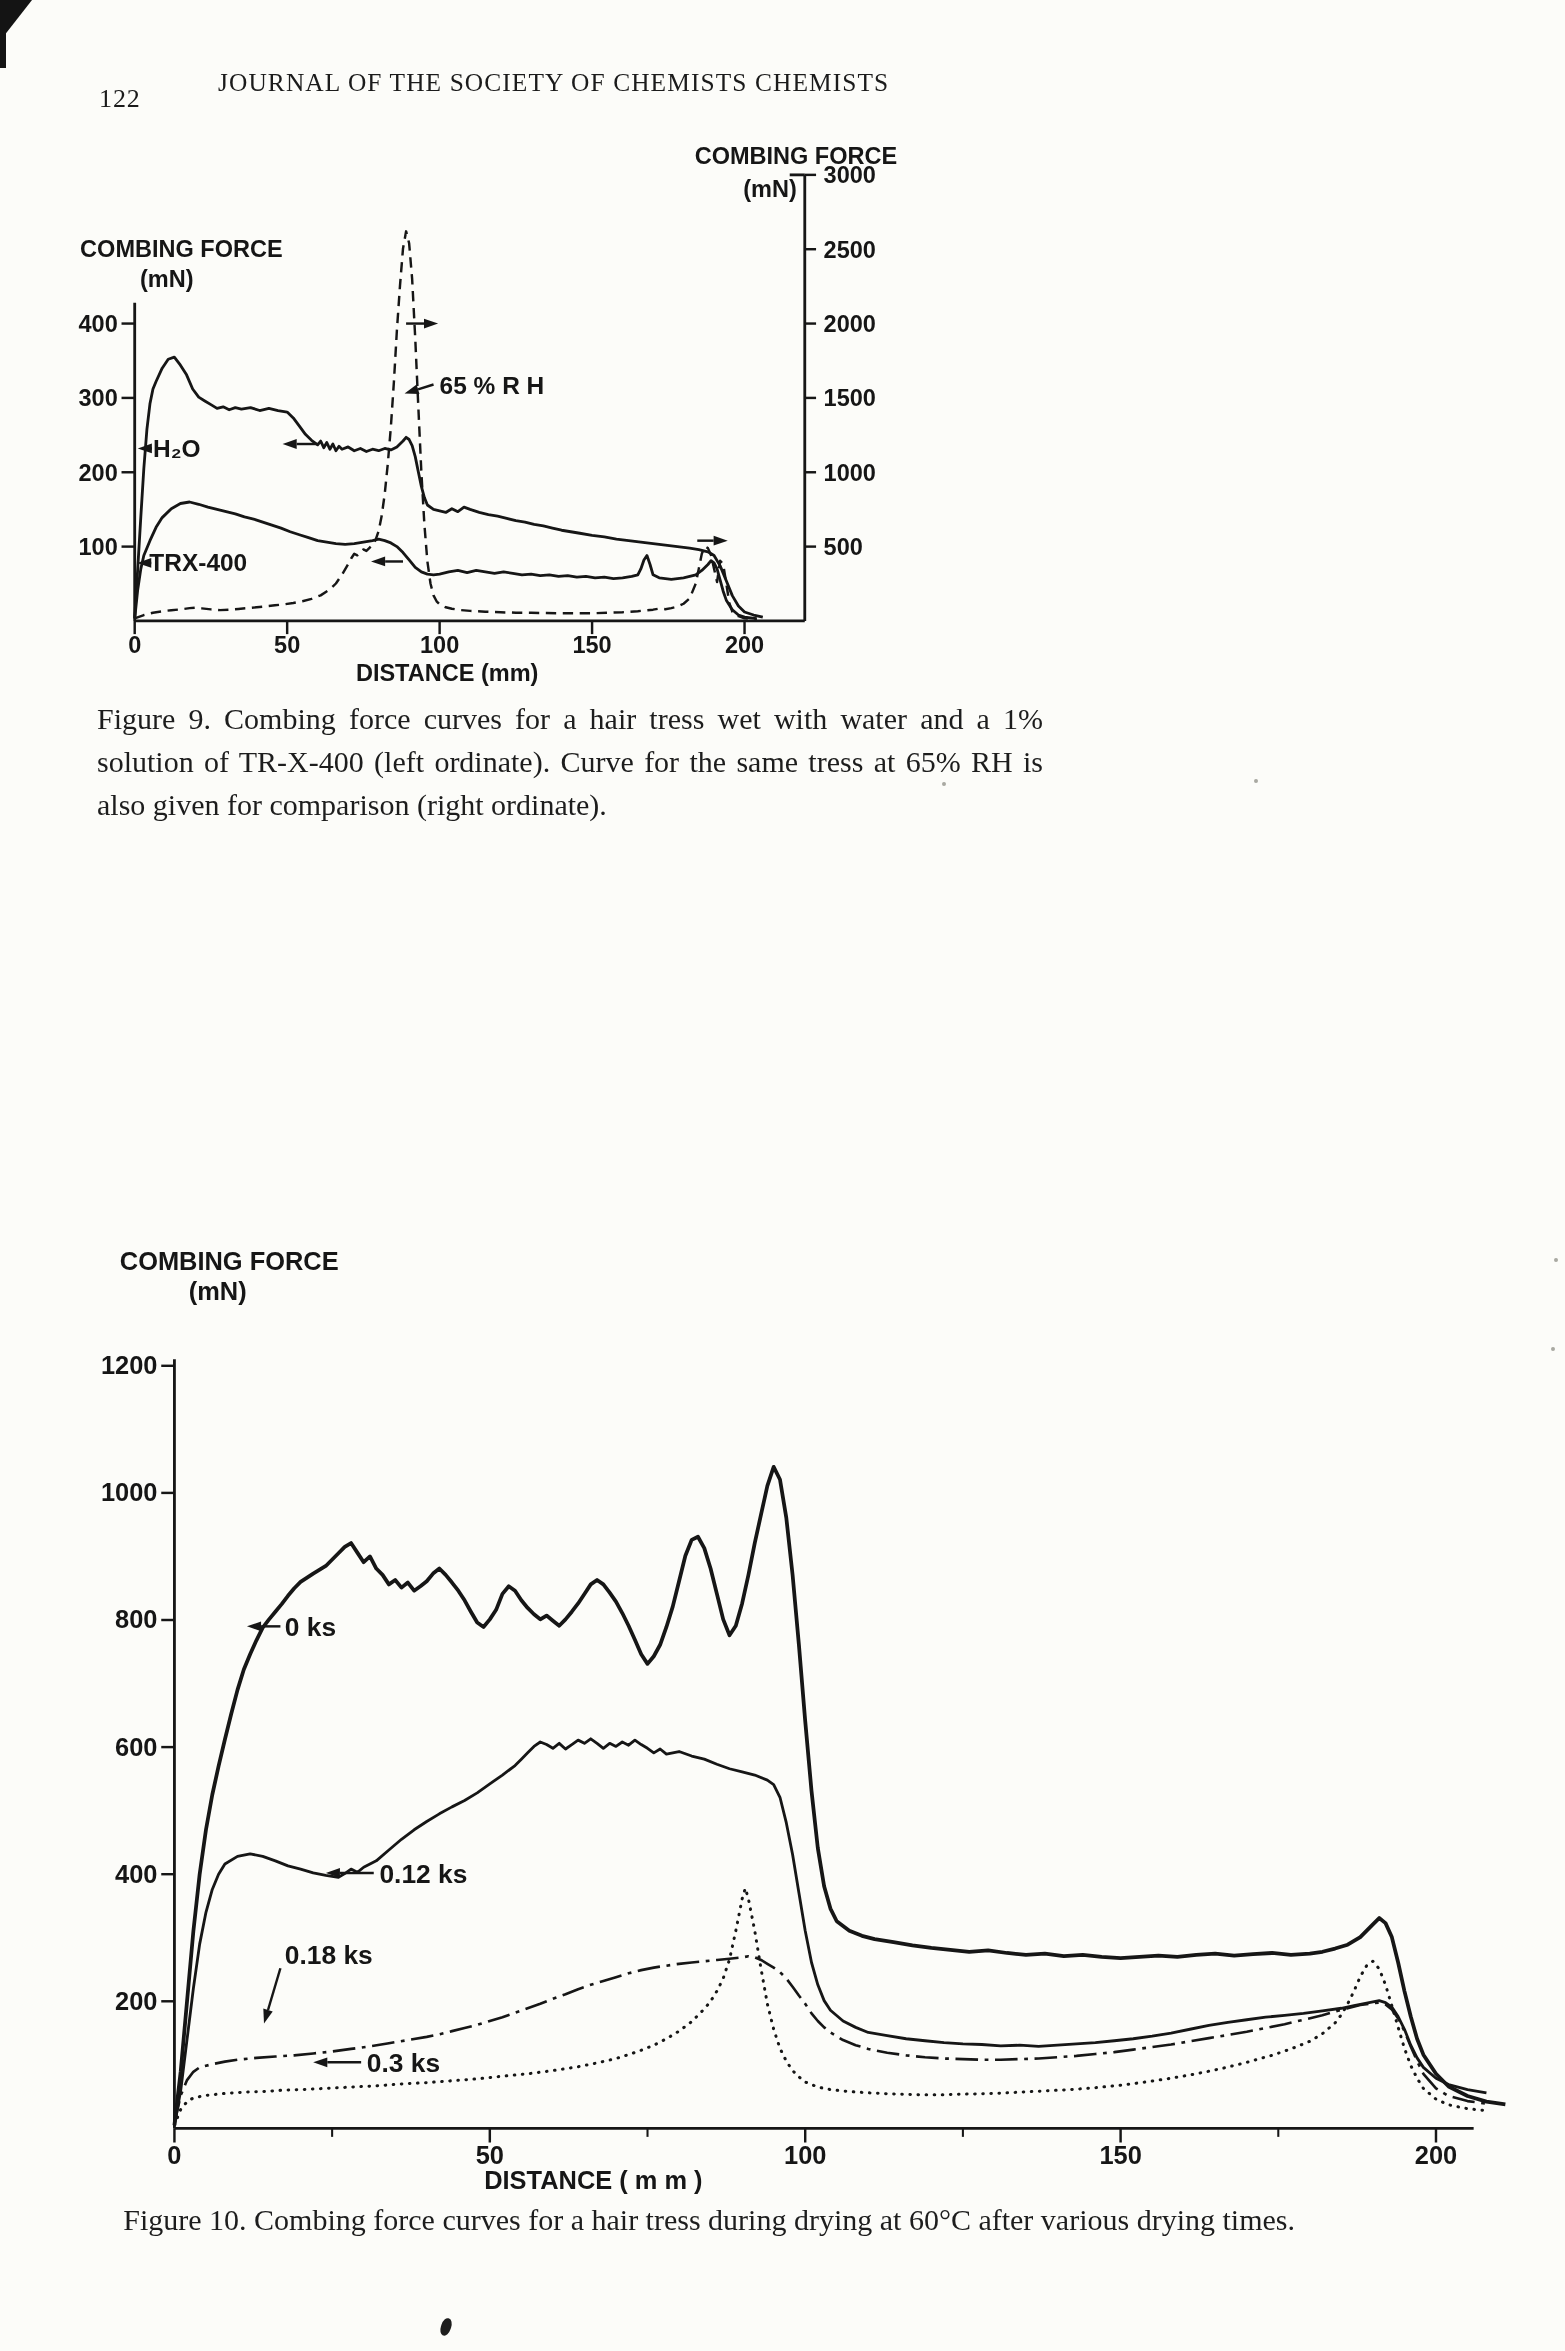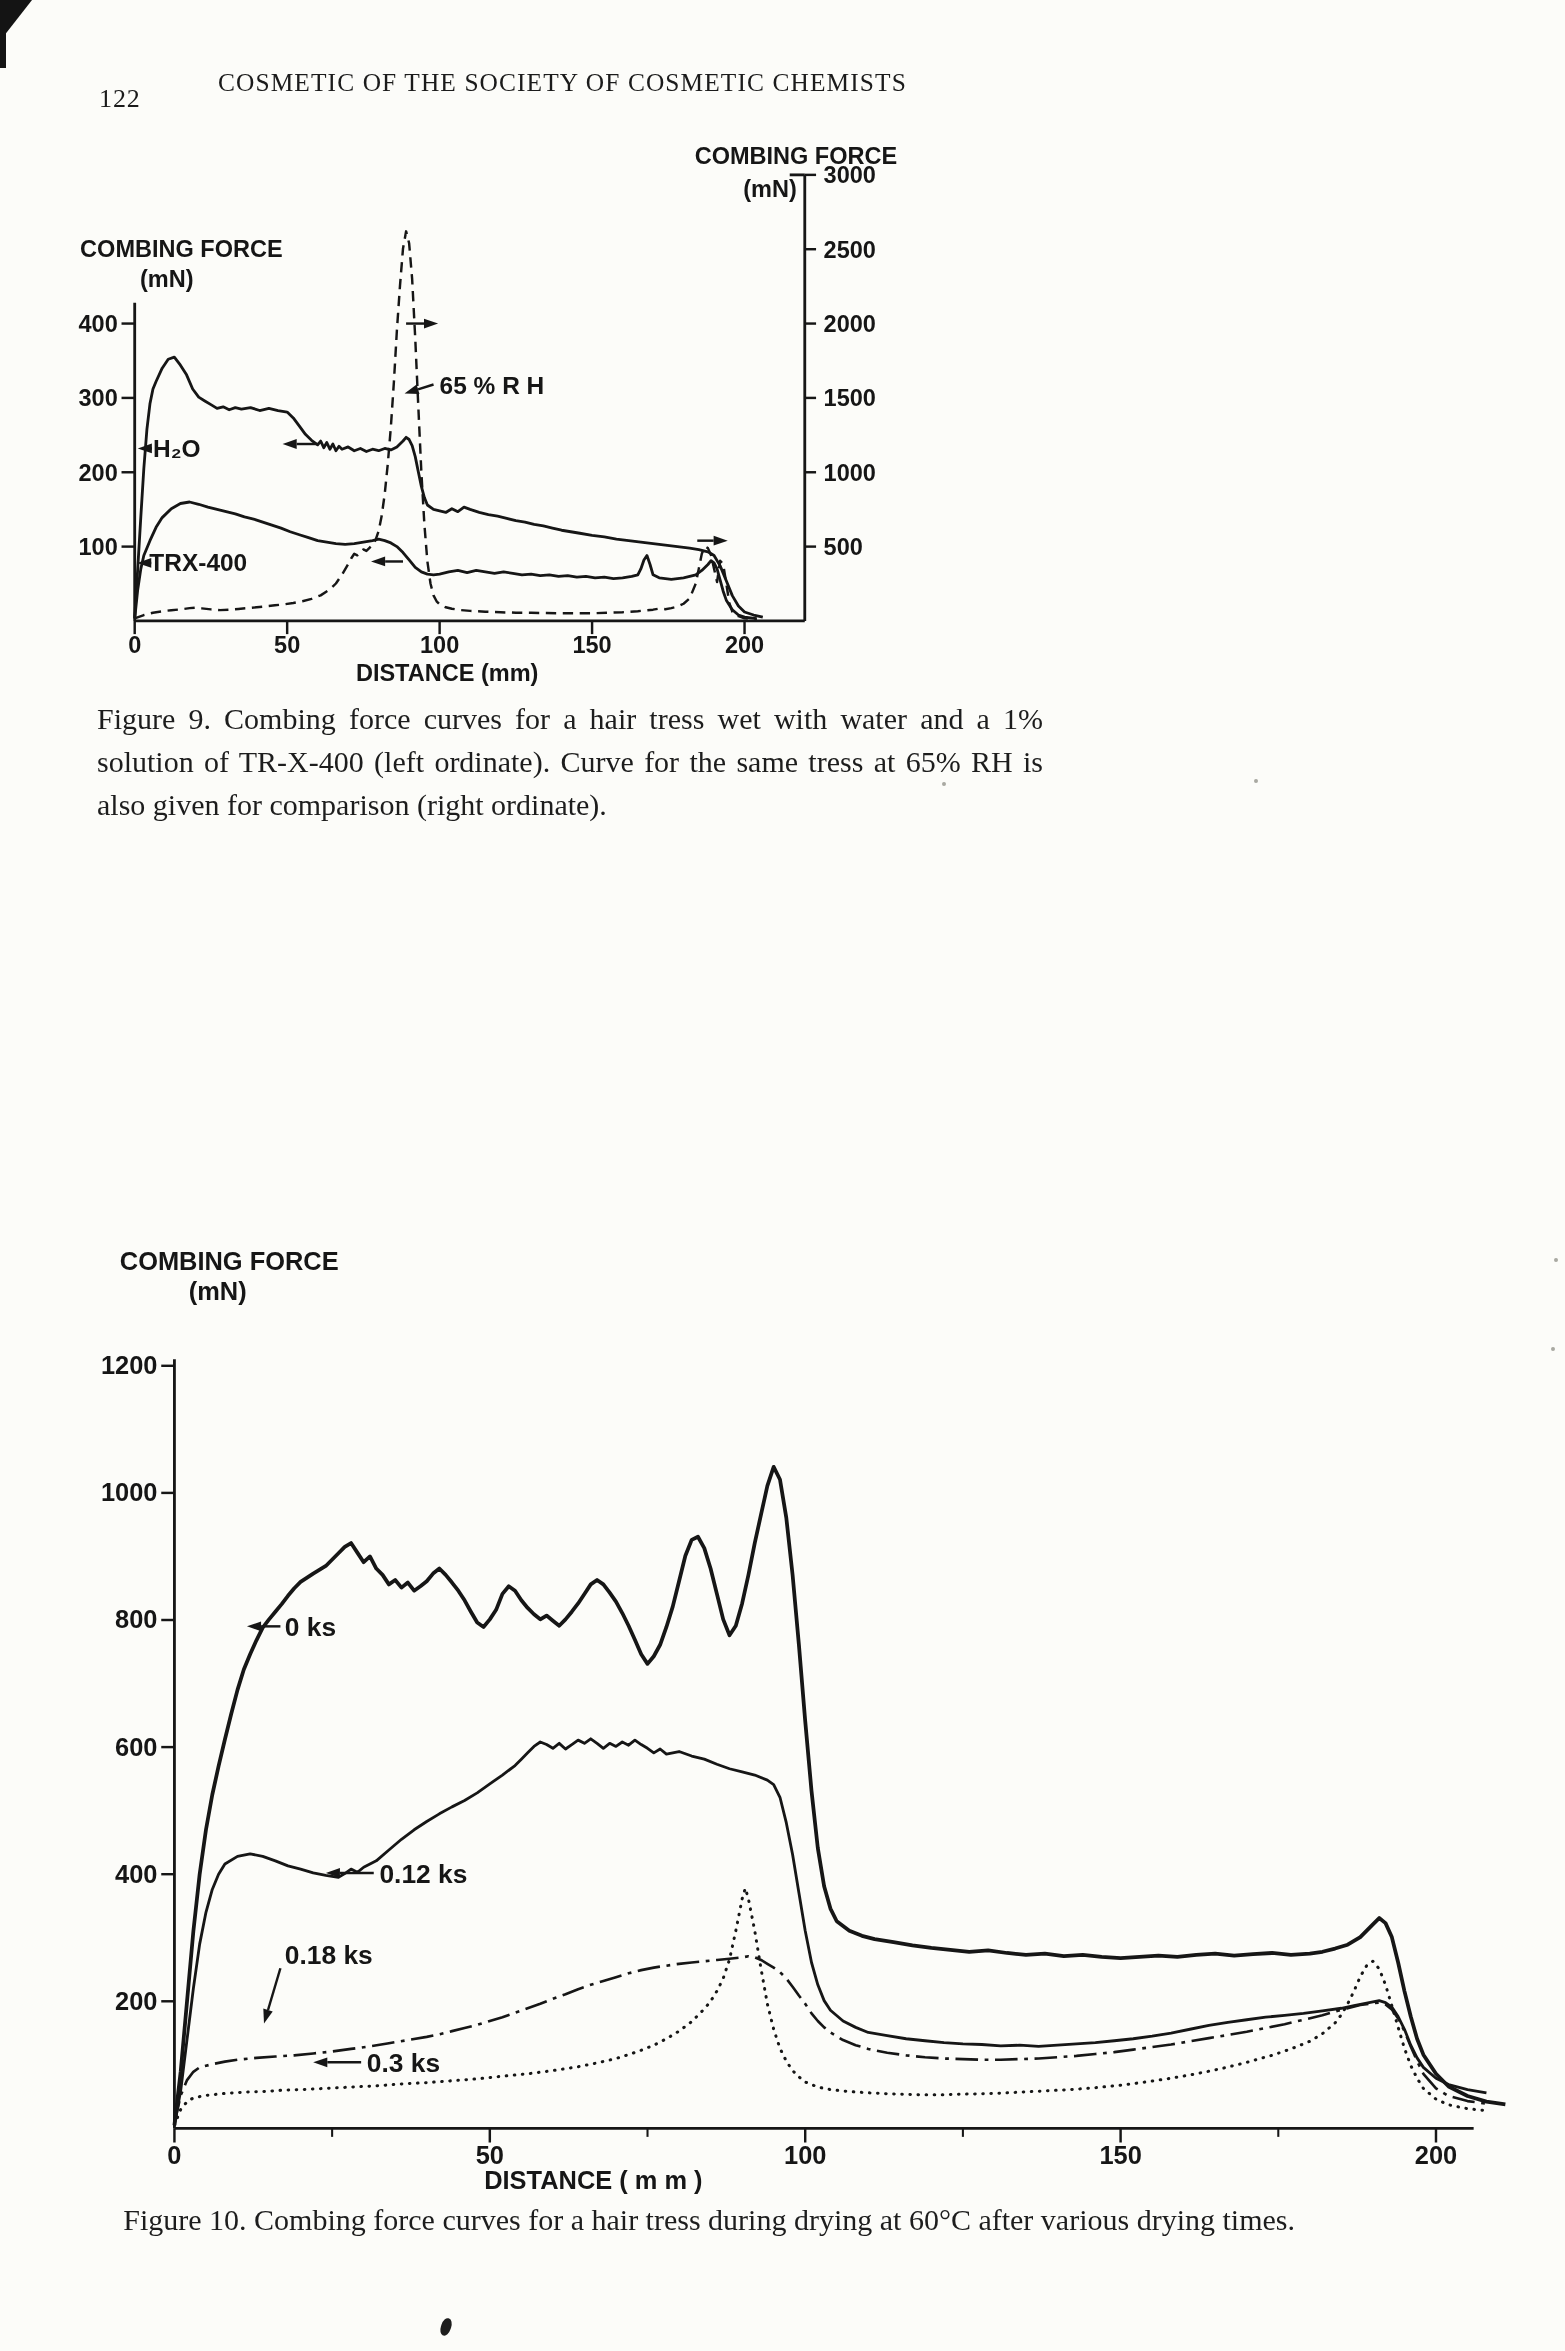--- a/index.html
+++ b/index.html
@@ -29,21 +29,21 @@
 
   <div class="artifact corner-tri"></div>
   <div class="artifact edge-bar"></div>
   <div class="artifact blob"></div>
   <div class="artifact speck" style="left:942px;top:782px"></div>
   <div class="artifact speck" style="left:1254px;top:779px"></div>
   <div class="artifact speck" style="left:1554px;top:1258px"></div>
   <div class="artifact speck" style="left:1551px;top:1347px"></div>
 
   <span class="page-number">122</span>
-  <span class="journal-title">COSMETIC OF THE SOCIETY OF COSMETIC CHEMISTS</span>
+  <span class="journal-title">JOURNAL OF THE SOCIETY OF CHEMISTS CHEMISTS</span>
 
   <figure class="figure" style="left:66px;top:122px">
     <svg width="847" height="565" viewBox="0 0 900 600">
         <line stroke="#161616" stroke-width="3" x1="73" y1="530" x2="785" y2="530"></line>
         <line stroke="#161616" stroke-width="3" x1="73" y1="192" x2="73" y2="530"></line>
         <line stroke="#161616" stroke-width="3" x1="785" y1="56" x2="785" y2="530"></line>
         <line stroke="#161616" stroke-width="3" x1="769" y1="56" x2="785" y2="56"></line>
         <line stroke="#161616" stroke-width="2.6" x1="73" y1="530" x2="73" y2="544"></line>
         <text x="73" y="564" font-size="25" font-weight="700" font-family="&quot;Liberation Sans&quot;, sans-serif" fill="#161616" text-anchor="middle">0</text>
         <line stroke="#161616" stroke-width="2.6" x1="235" y1="530" x2="235" y2="544"></line>

